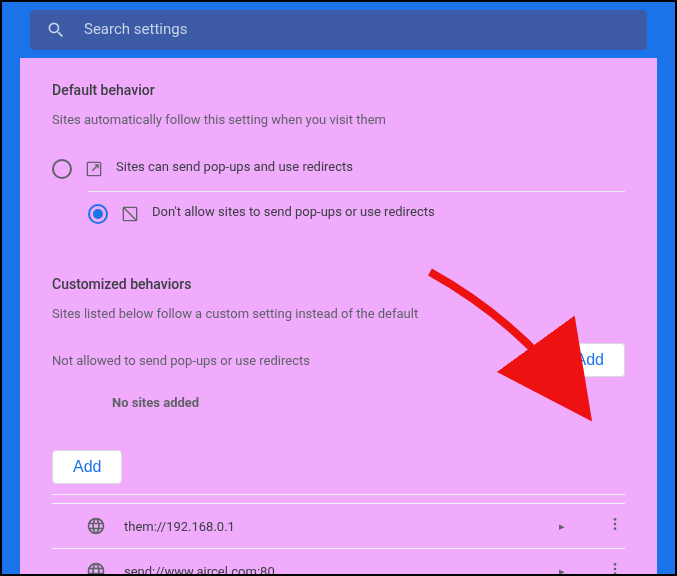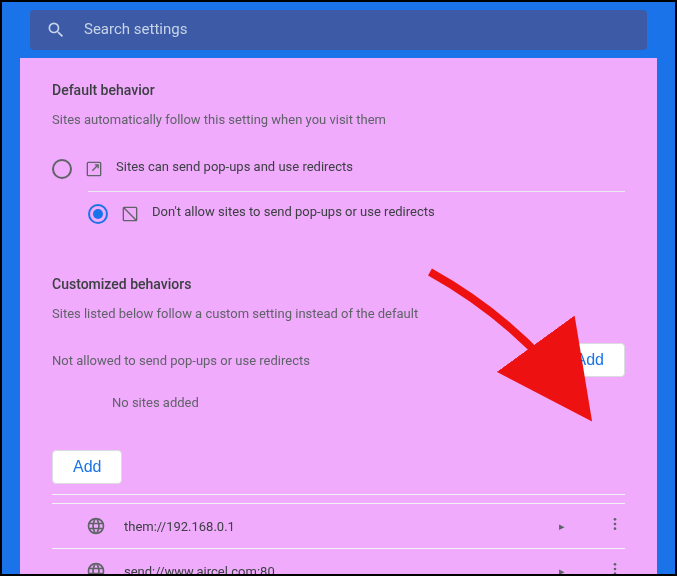--- a/index.html
+++ b/index.html
@@ -65,21 +65,21 @@
       display: flex; align-items: center; justify-content: space-between;
       margin-top: 22px;
       gap: 43px;
     }
     .subsection-label { font-size: 13px; color: #5f6368; }
     .add-btn {
       border: 1px solid #dadce0; background: #fff; color: #1a73e8;
       font-size: 16px; font-weight: 500; padding: 7px 20px; border-radius: 4px;
       cursor: pointer;
     }
-    .empty { font-size: 13px; color: #5f6368; padding: 18px 0 18px 60px; }
+    .empty { font-size: 13px; color: #5f6368; padding: 18px 0 18px 60px; font-weight: bold; }
     .site-row {
       display: flex; align-items: center; padding: 12px 0 12px 34px;
       border-top: 1px solid #f1f3f4;
     }
     .site-row:first-of-type { border-top: 1px solid #f1f3f4; margin-top: 8px; }
     .globe { width: 20px; height: 20px; margin-right: 18px; flex-shrink: 0; }
     .globe svg { width: 20px; height: 20px; fill: #5f6368; }
     .site-url { font-size: 13px; color: #3c4043; flex: 1; }
     .arrow { width: 18px; margin-right: 28px; color: #5f6368; font-size: 11px; }
     .kebab { width: 20px; text-align: center; color: #5f6368; cursor: pointer; }

